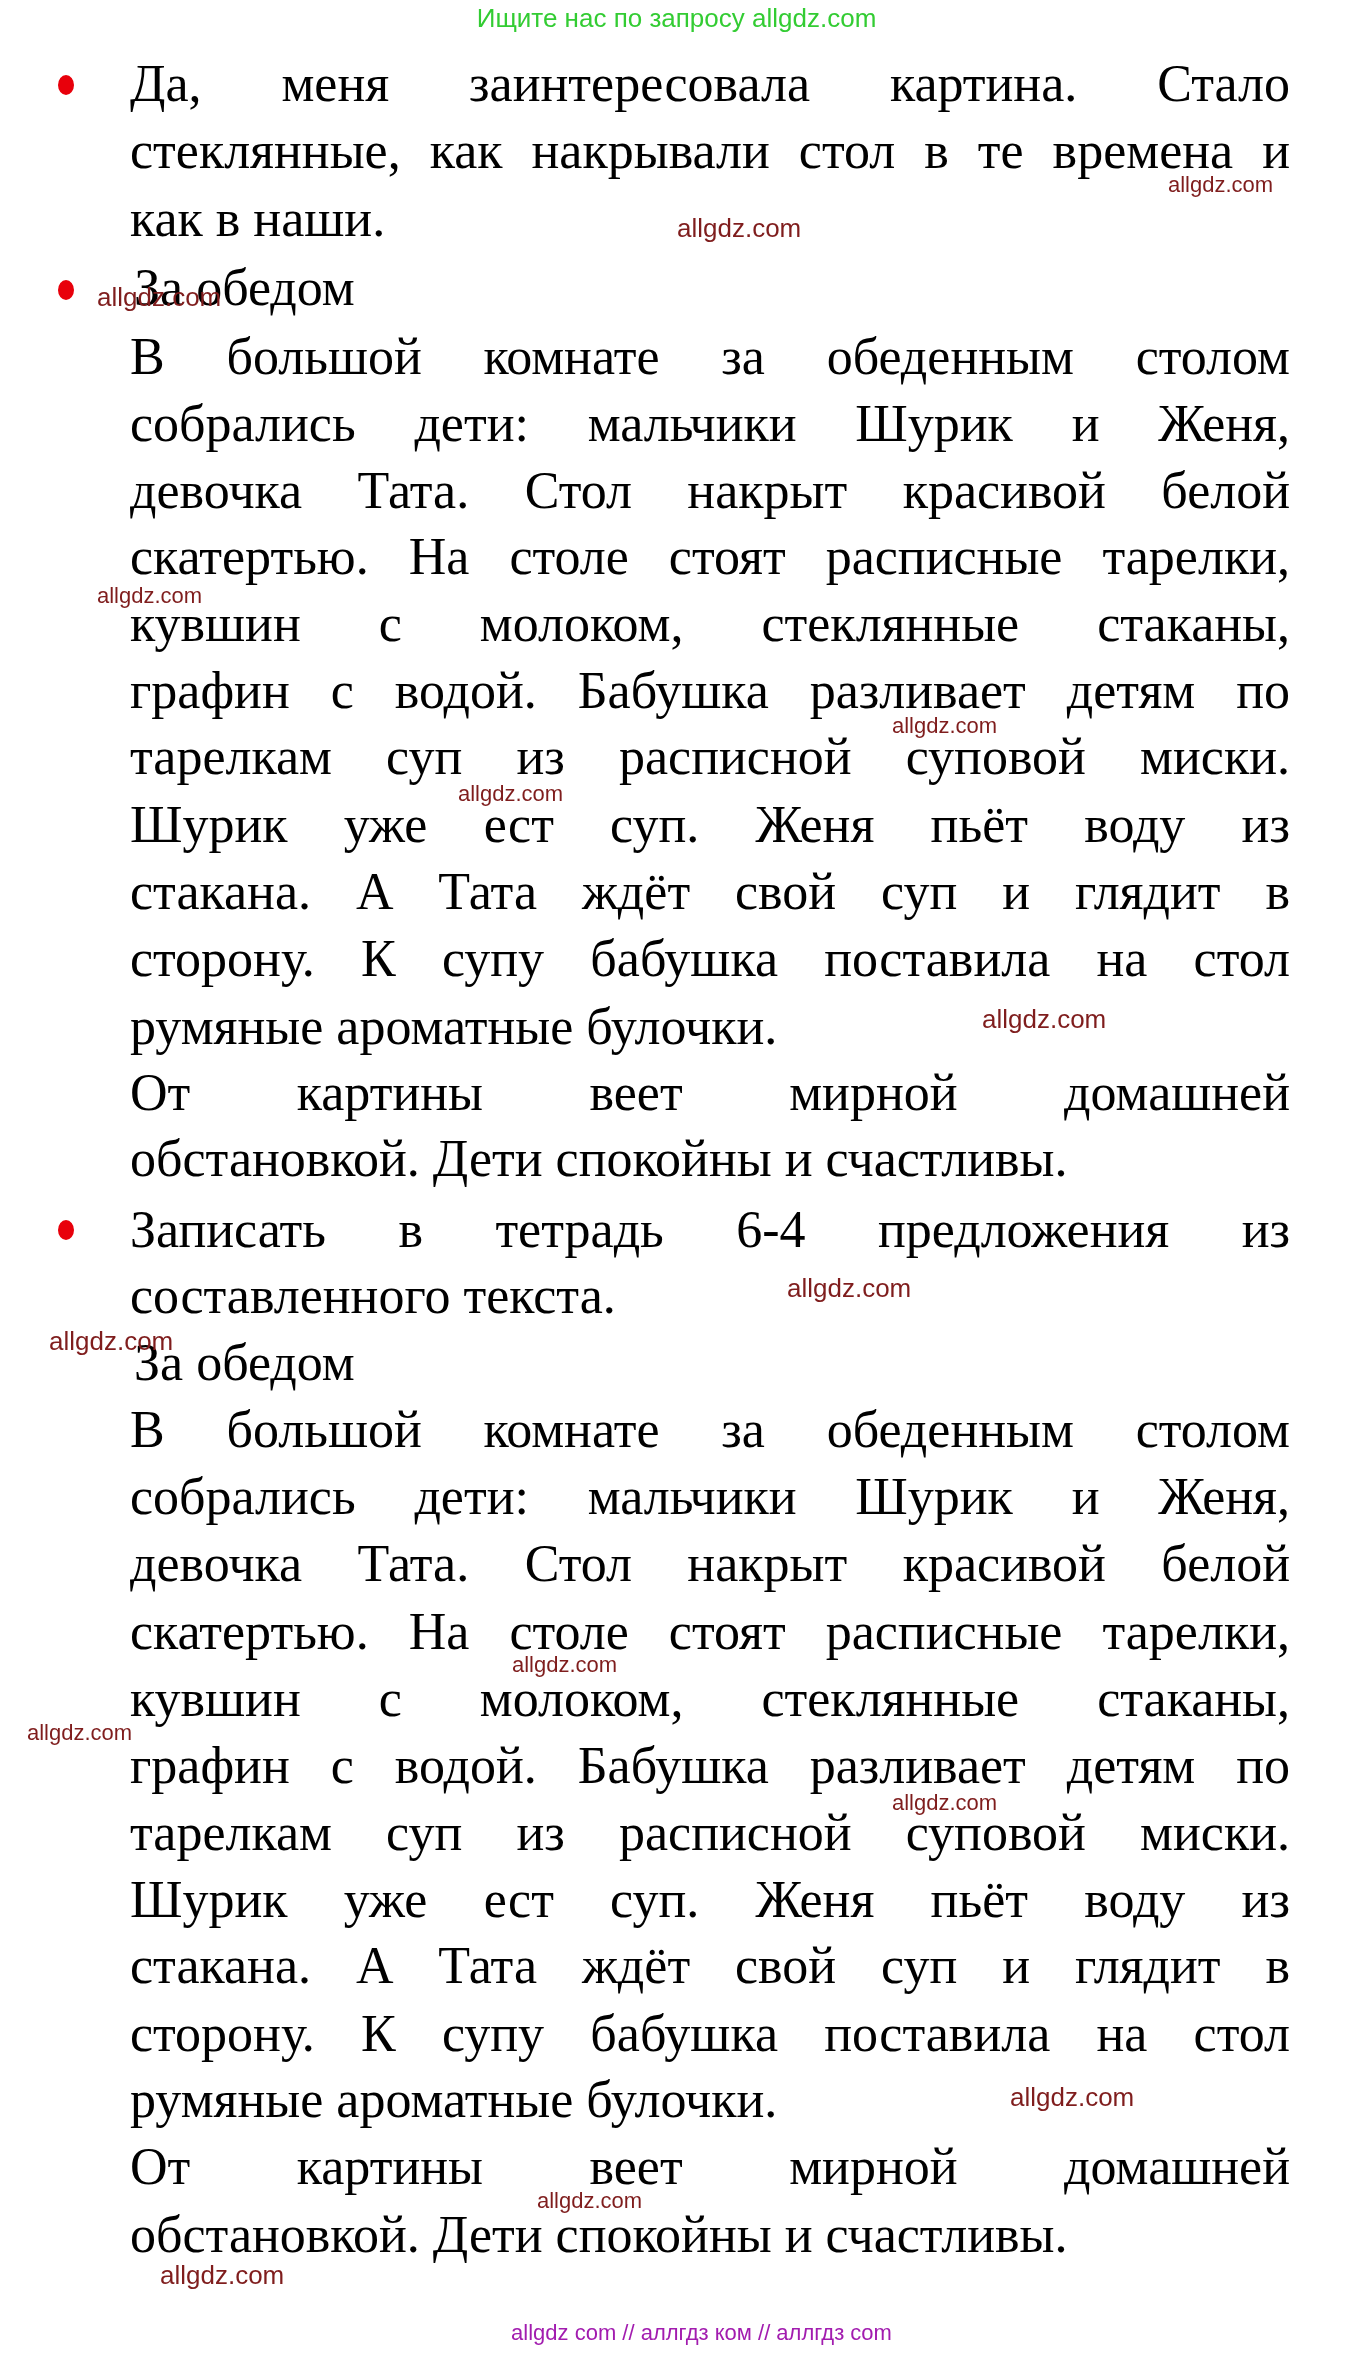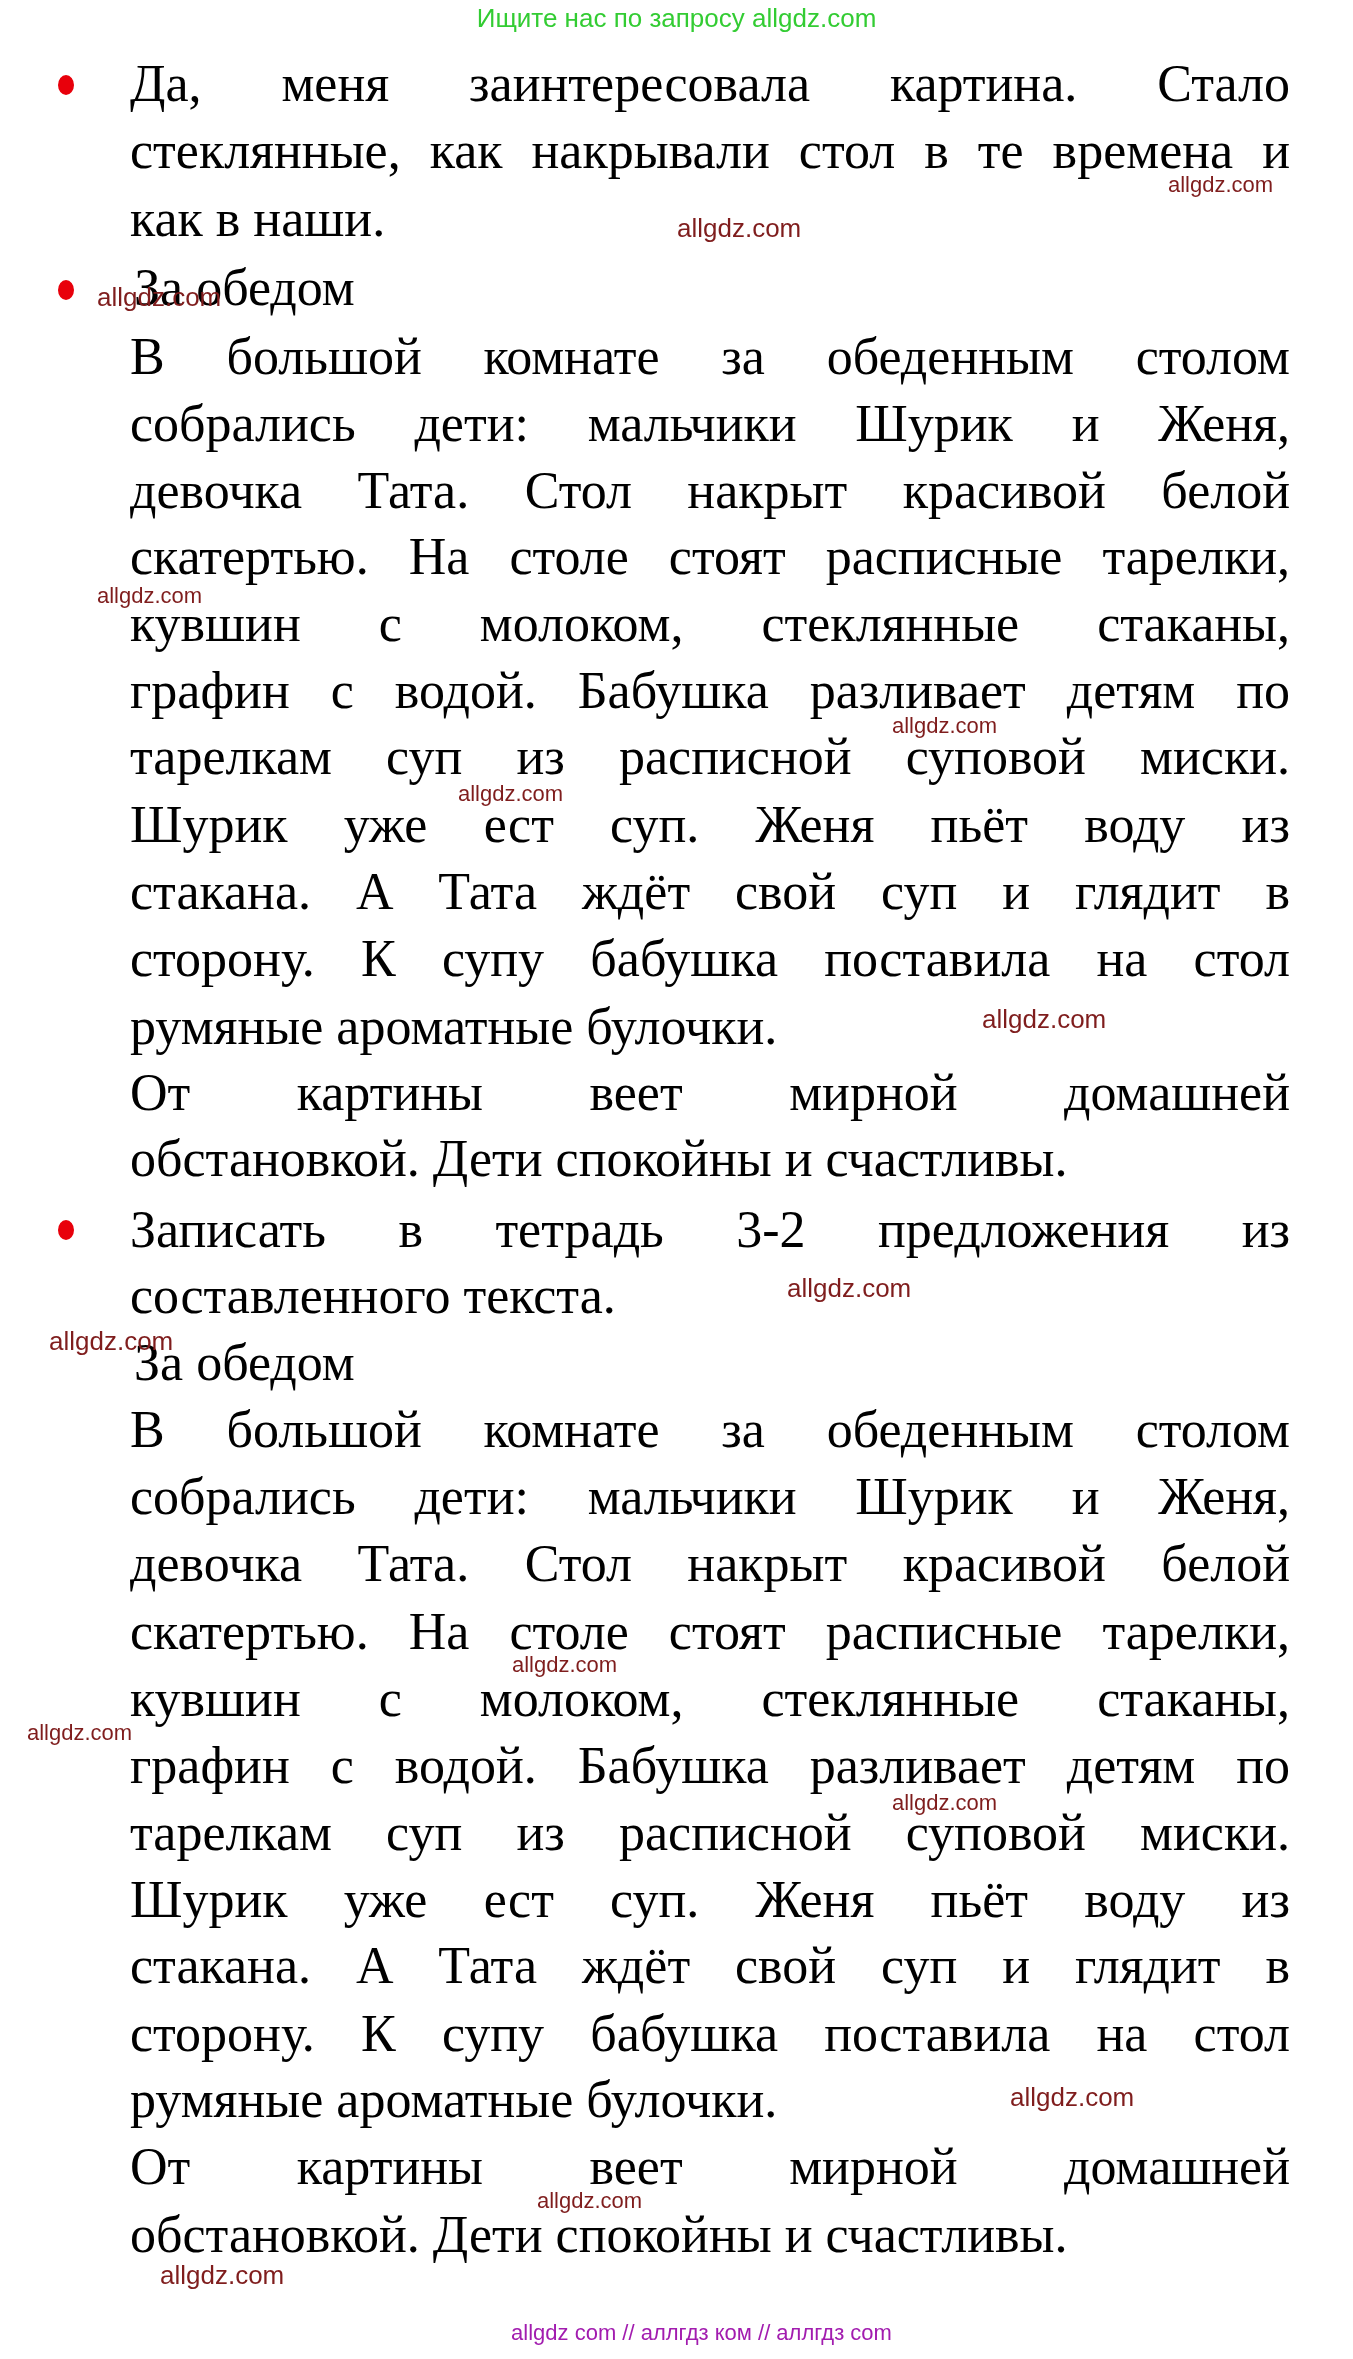--- a/index.html
+++ b/index.html
@@ -35,21 +35,21 @@
 <div class="ln j" style="top:658px;">графин с водой. Бабушка разливает детям по</div>
 <div class="ln j" style="top:724px;">тарелкам суп из расписной суповой миски.</div>
 <div class="ln j" style="top:792px;">Шурик уже ест суп. Женя пьёт воду из</div>
 <div class="ln j" style="top:859px;">стакана. А Тата ждёт свой суп и глядит в</div>
 <div class="ln j" style="top:926px;">сторону. К супу бабушка поставила на стол</div>
 <div class="ln" style="top:994px;">румяные ароматные булочки.</div>
 <div class="ln j" style="top:1060px;">От картины веет мирной домашней</div>
 <div class="ln" style="top:1126px;">обстановкой. Дети спокойны и счастливы.</div>
 
 <div class="bul" style="top:1220px;"></div>
-<div class="ln j" style="top:1197px;">Записать в тетрадь 3-2 предложения из</div>
+<div class="ln j" style="top:1197px;">Записать в тетрадь 6-4 предложения из</div>
 <div class="ln" style="top:1263px;">составленного текста.</div>
 <div class="ln c" style="top:1330px;">За обедом</div>
 <div class="ln j" style="top:1397px;">В большой комнате за обеденным столом</div>
 <div class="ln j" style="top:1464px;">собрались дети: мальчики Шурик и Женя,</div>
 <div class="ln j" style="top:1531px;">девочка Тата. Стол накрыт красивой белой</div>
 <div class="ln j" style="top:1599px;">скатертью. На столе стоят расписные тарелки,</div>
 <div class="ln j" style="top:1666px;">кувшин с молоком, стеклянные стаканы,</div>
 <div class="ln j" style="top:1733px;">графин с водой. Бабушка разливает детям по</div>
 <div class="ln j" style="top:1800px;">тарелкам суп из расписной суповой миски.</div>
 <div class="ln j" style="top:1867px;">Шурик уже ест суп. Женя пьёт воду из</div>

